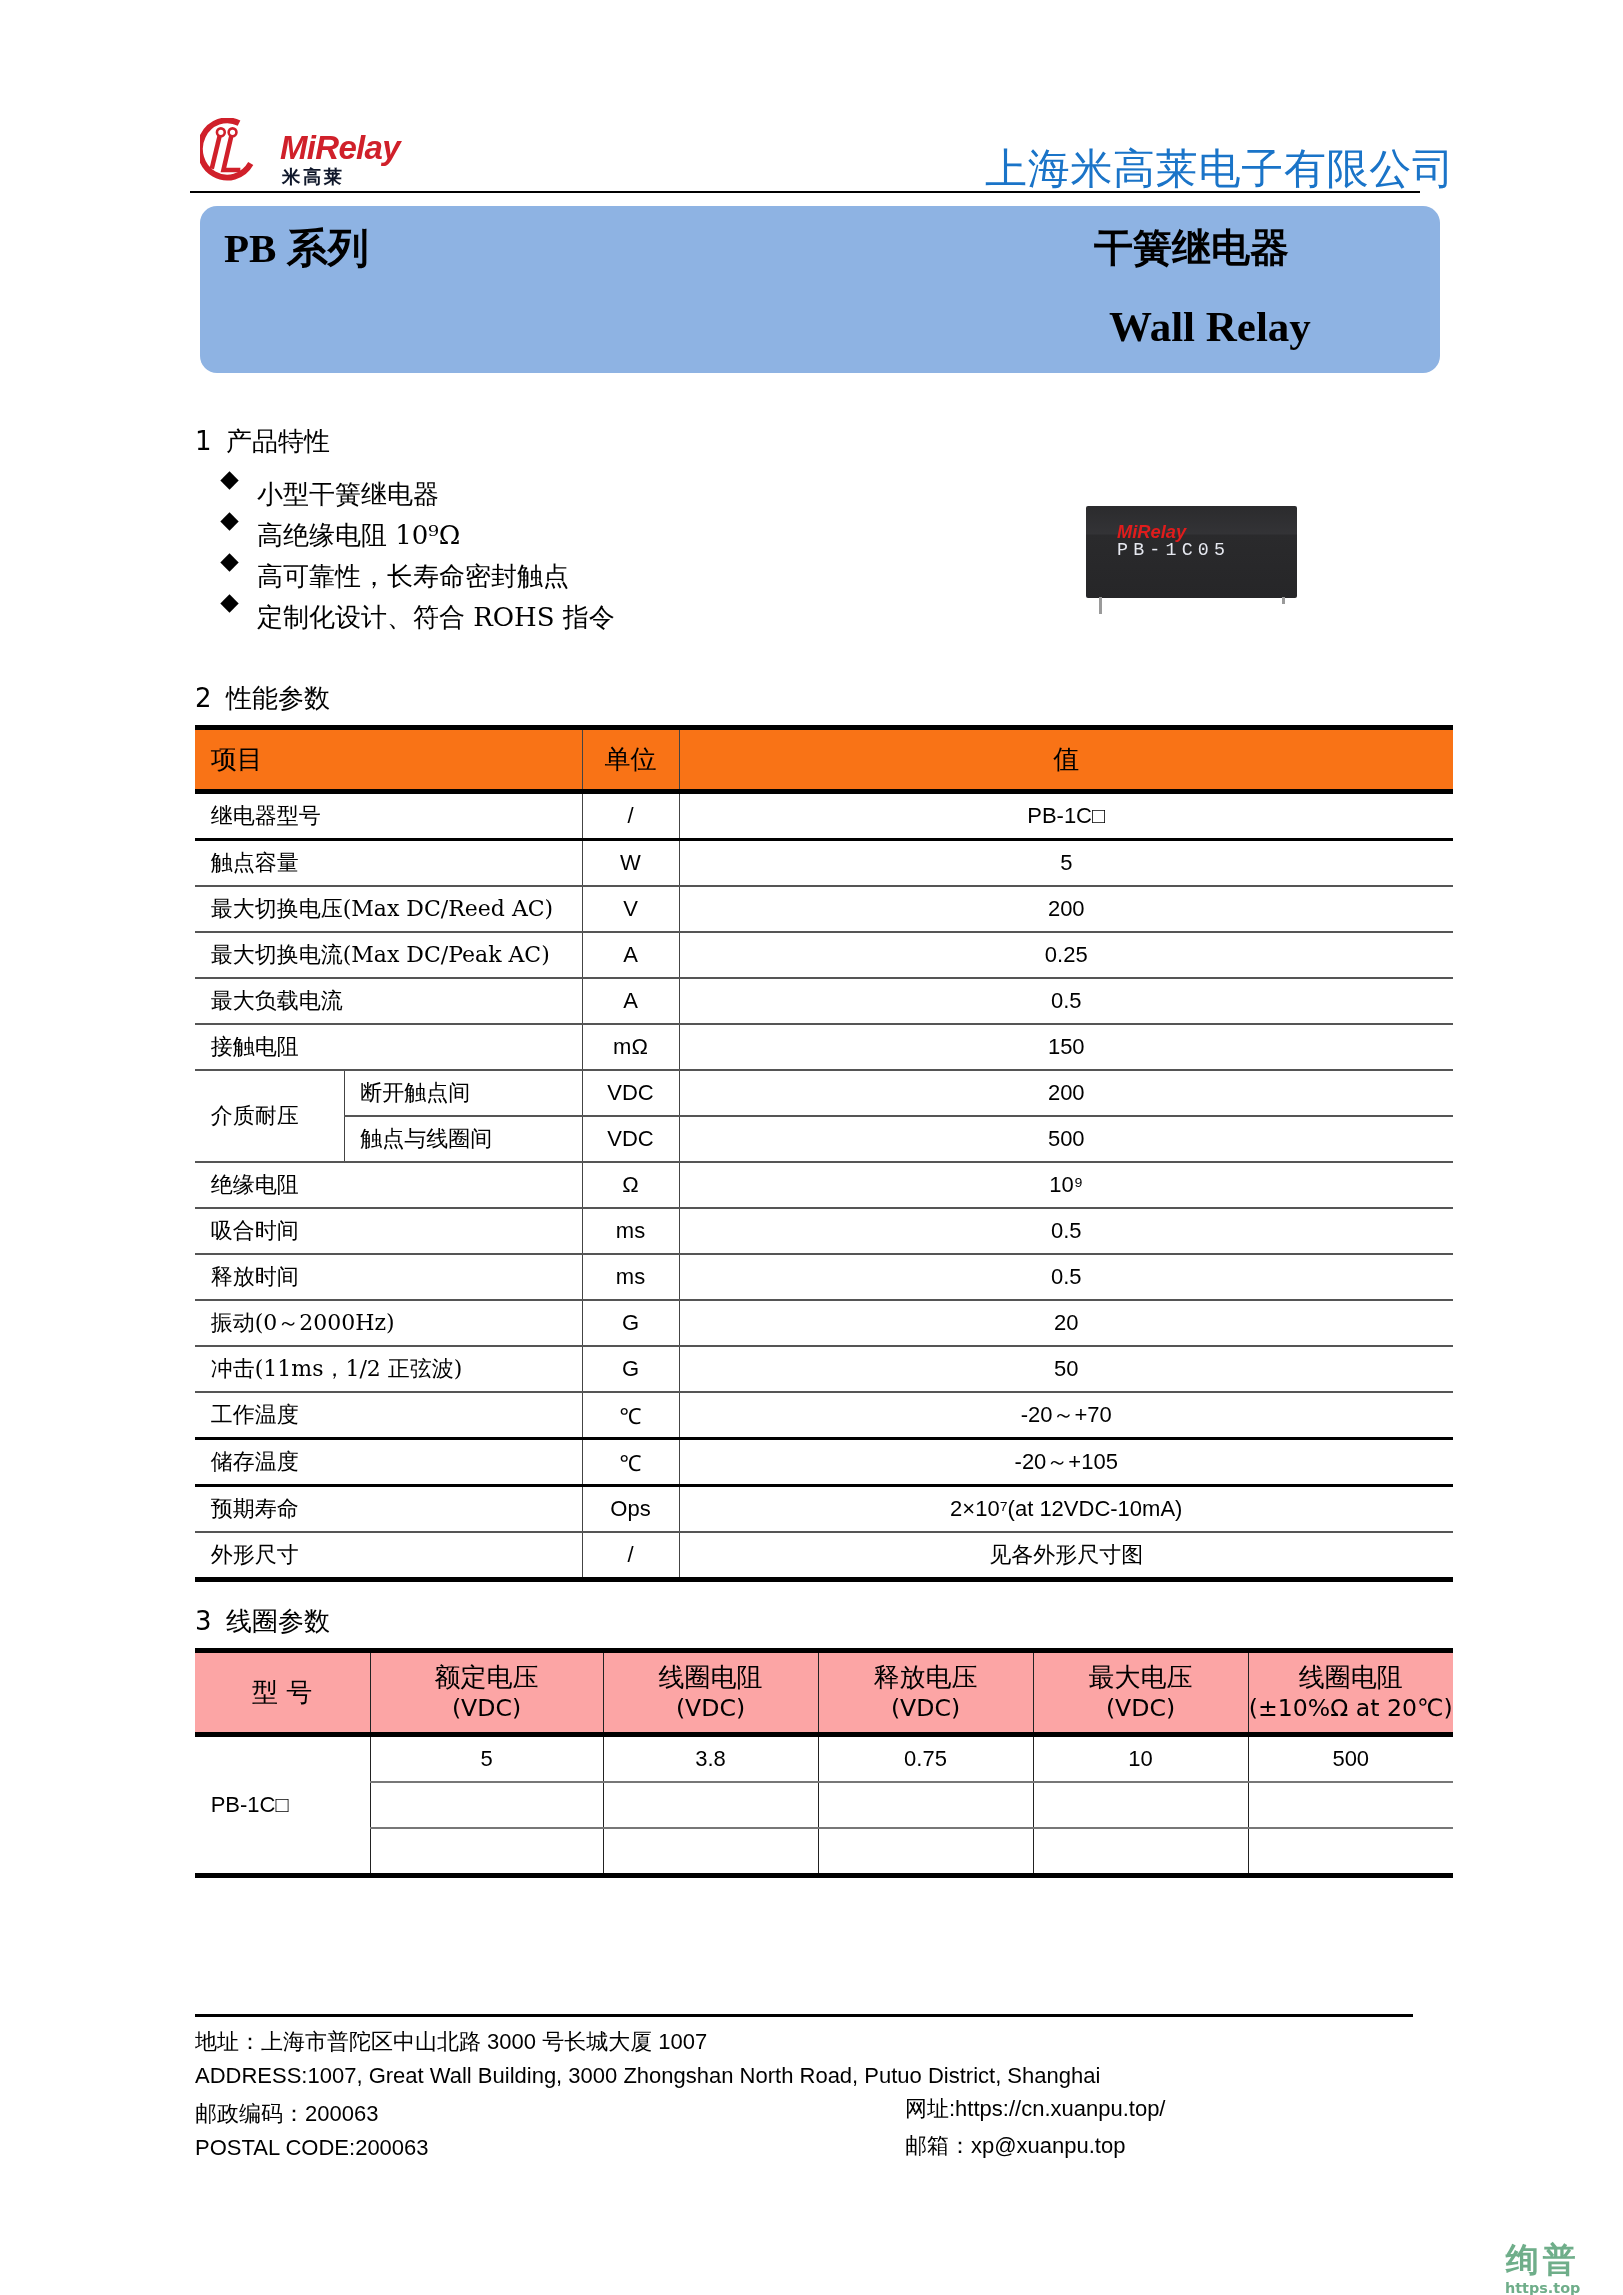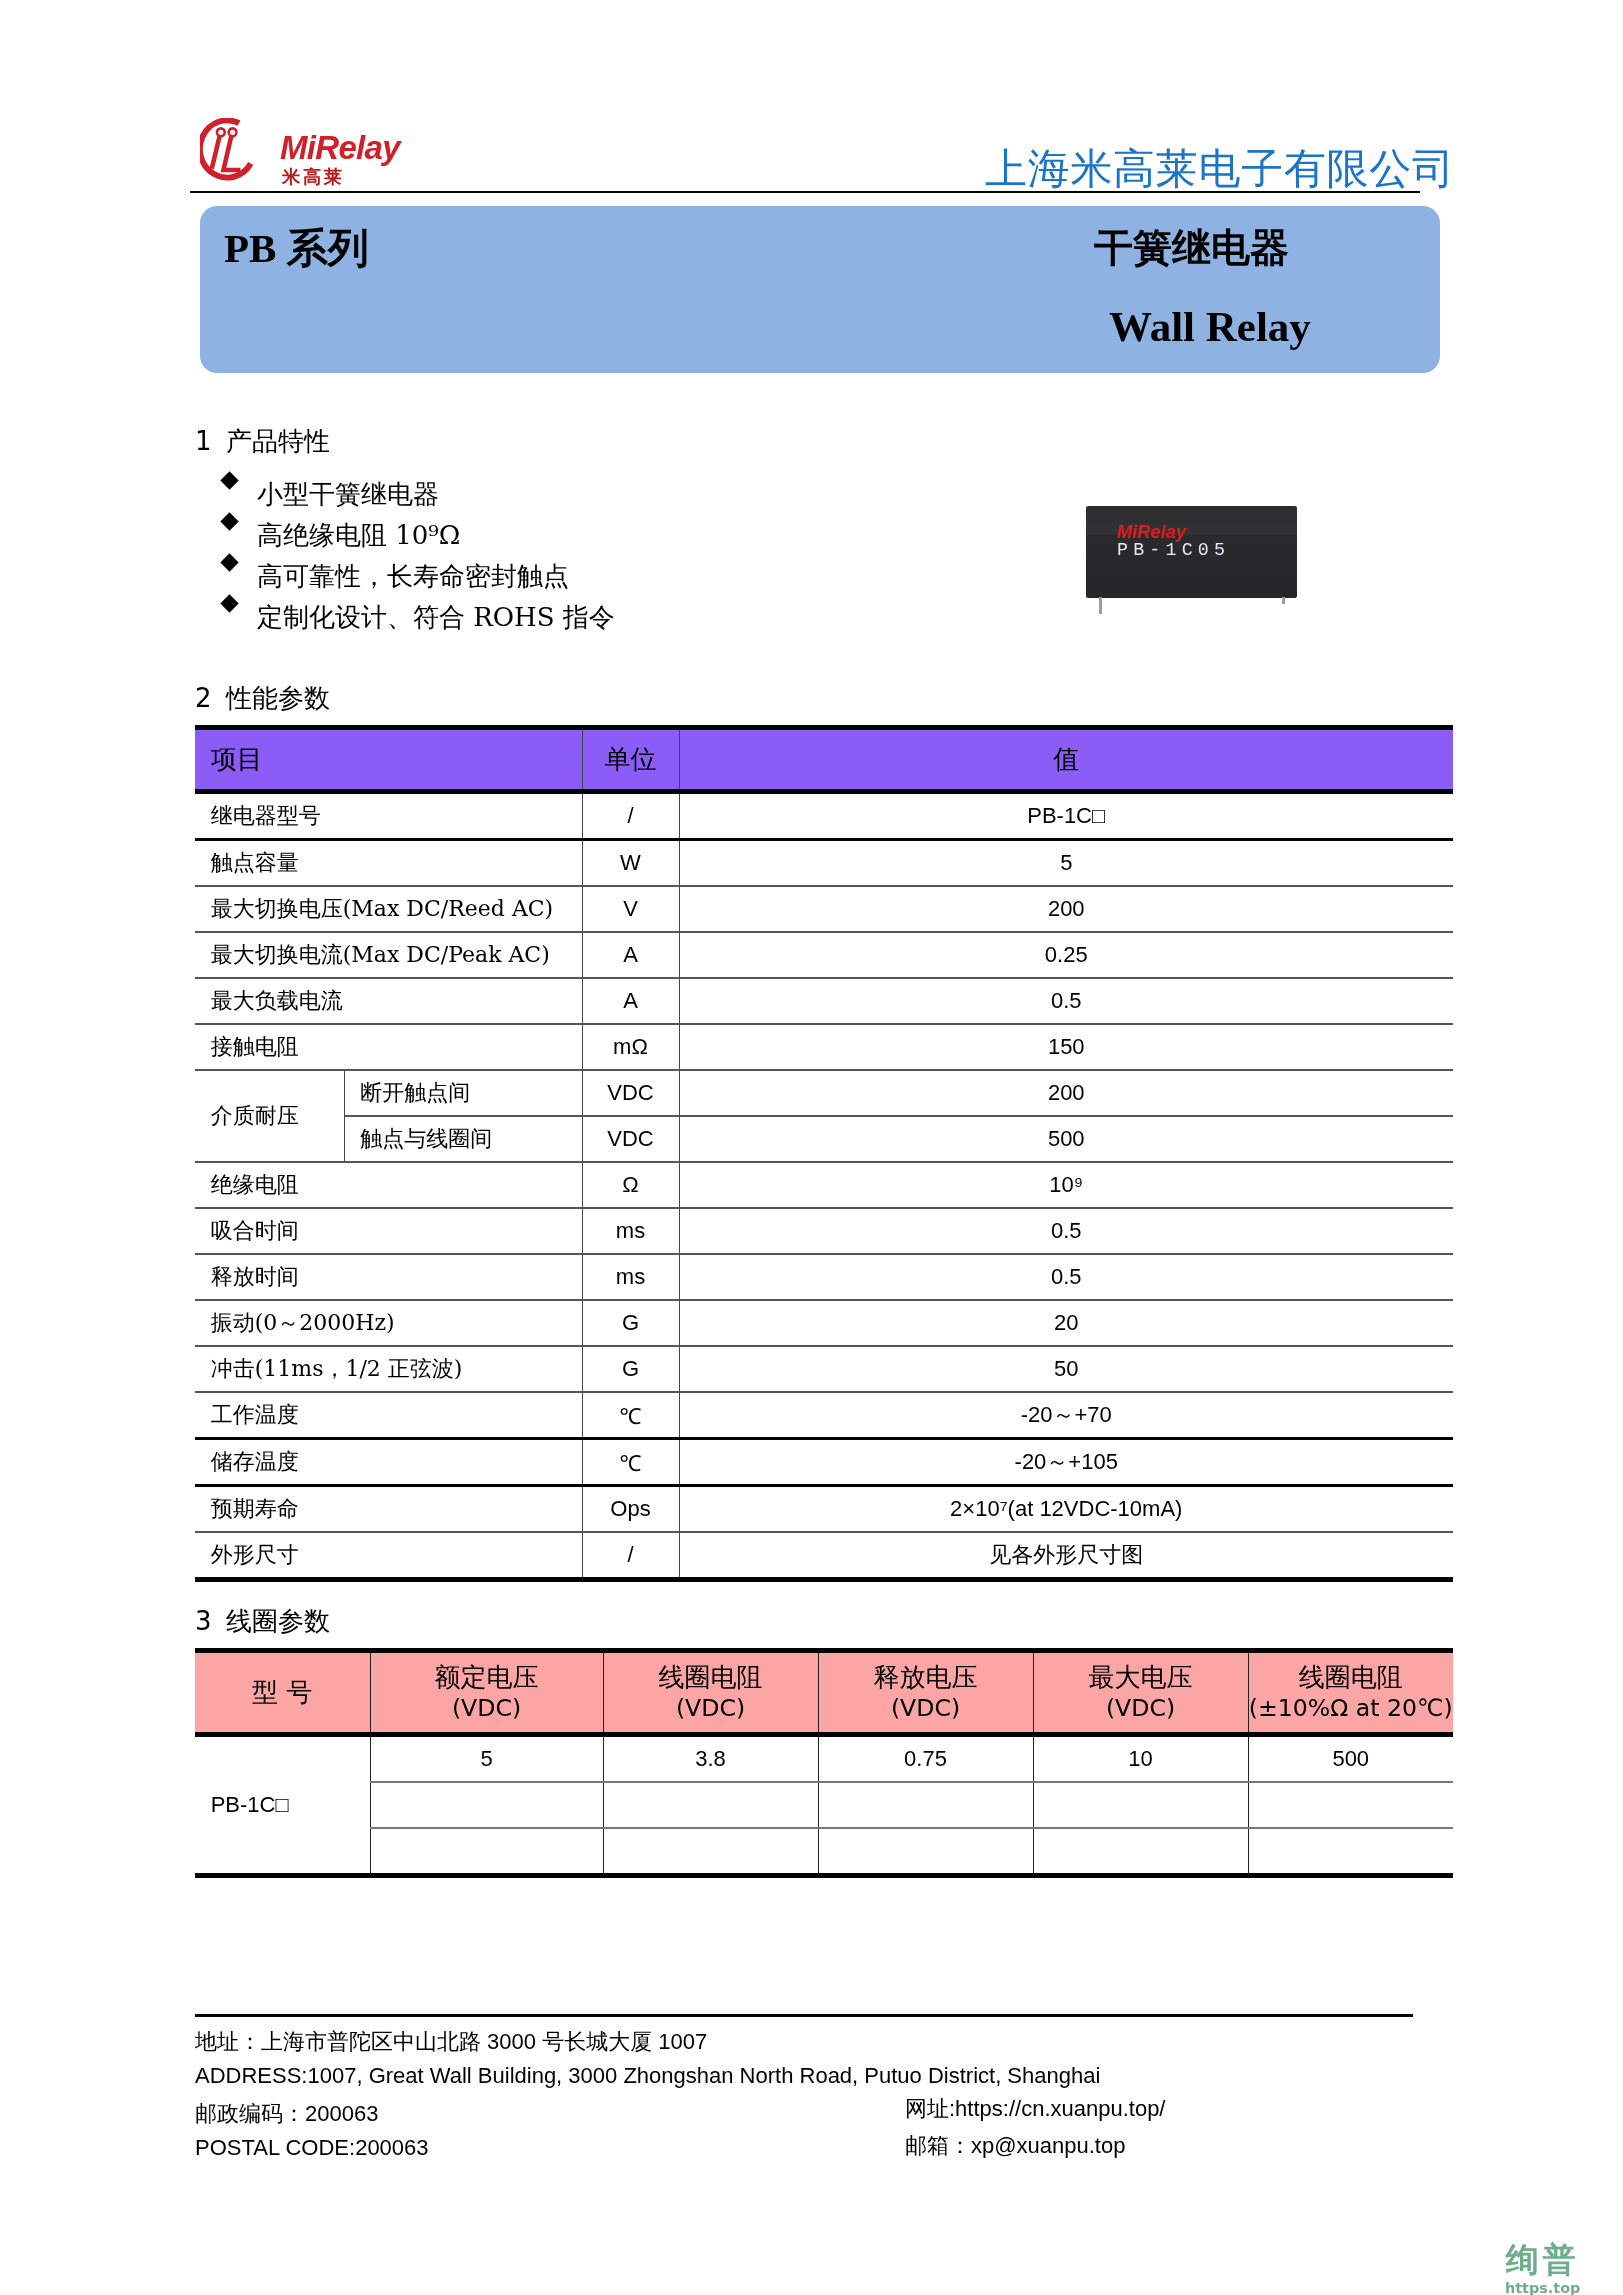--- a/index.html
+++ b/index.html
@@ -5,21 +5,21 @@
   html, body { margin:0; padding:0; background:#ffffff; }
   body { width:1623px; height:2295px; position:relative; overflow:hidden;
          font-family:"DejaVu Sans", "Liberation Sans", sans-serif; color:#000; }
   .abs { position:absolute; }
 
   
   .logo { left:200px; top:118px; width:236px; height:72px; }
   .logo-mark { position:absolute; left:0; top:0; width:56px; height:65px; }
   .logo-en { position:absolute; left:80px; top:10.5px; font-family:"Liberation Sans", sans-serif;
              font-weight:bold; font-style:italic; font-size:33px; color:#d0202a; letter-spacing:-0.7px; }
-  .logo-cn { position:absolute; left:82px; top:46px; font-weight:bold; font-size:18.3px; color:#b91c1c; letter-spacing:2.6px; }
+  .logo-cn { position:absolute; left:82px; top:46px; font-weight:bold; font-size:18.3px; color:#0f172a; letter-spacing:2.6px; }
   .company { left:985px; top:141px; font-size:42px; color:#1a74c8; letter-spacing:0.7px; }
   .top-rule { left:190px; top:191px; width:1230px; height:2px; background:#000; }
 
   
   .banner { left:200px; top:206px; width:1240px; height:167px; background:#8eb3e3; border-radius:17px; }
   .series { left:224px; top:221px; font-family:"Liberation Serif", "DejaVu Serif", serif; font-weight:bold; font-size:41px; }
   .title-cn { left:1094px; top:221px; font-family:"DejaVu Serif", serif; font-weight:bold; font-size:39px; }
   .title-en { left:1109px; top:302px; font-family:"Liberation Serif", serif; font-weight:bold; font-size:43px; }
 
   
@@ -35,21 +35,21 @@
   .photo { left:1086px; top:499px; width:216px; height:101px; }
   .relay-body { position:absolute; left:0; top:6.5px; width:211px; height:92px;
                 background:linear-gradient(#2b2b2d 0%, #333336 30%, #2a2a2c 32%, #262628 100%); border-radius:2px; }
   .relay-brand { position:absolute; left:31px; top:15.7px; font-family:"Liberation Sans", sans-serif; font-style:italic; font-weight:bold; font-size:18.3px; color:#e01c1c; }
   .relay-model { position:absolute; left:31px; top:34px; font-family:"Liberation Mono", monospace; font-size:18.3px; color:#e6e8f0; letter-spacing:5.2px; }
   .pin { position:absolute; width:3.3px; background:#9a9a9a; }
 
   
   table { border-collapse:collapse; position:absolute; table-layout:fixed; }
   .spec { left:195px; top:725px; width:1258px; }
-  .spec th { background:#8b5cf6; font-weight:normal; font-size:26px; height:59px; text-align:left; padding:0 0 0 15.7px;
+  .spec th { background:#f97316; font-weight:normal; font-size:26px; height:59px; text-align:left; padding:0 0 0 15.7px;
              border-top:5.9px solid #000; border-bottom:5.9px solid #000; }
   .spec th.c { text-align:center; padding:0; }
   .spec th + th, .spec td + td { border-left:1.3px solid #444; }
   .spec td { font-size:22px; height:42px; border-bottom:2px solid #555; }
   .spec td.item { padding-left:15.7px; font-family:"DejaVu Serif", serif; font-size:22px; }
   .spec td.c { text-align:center; font-family:"Liberation Sans", sans-serif; }
   .spec tr.thick td { border-bottom:3.9px solid #000; }
   .spec tr.last td { border-bottom:5.9px solid #000; }
 
   

